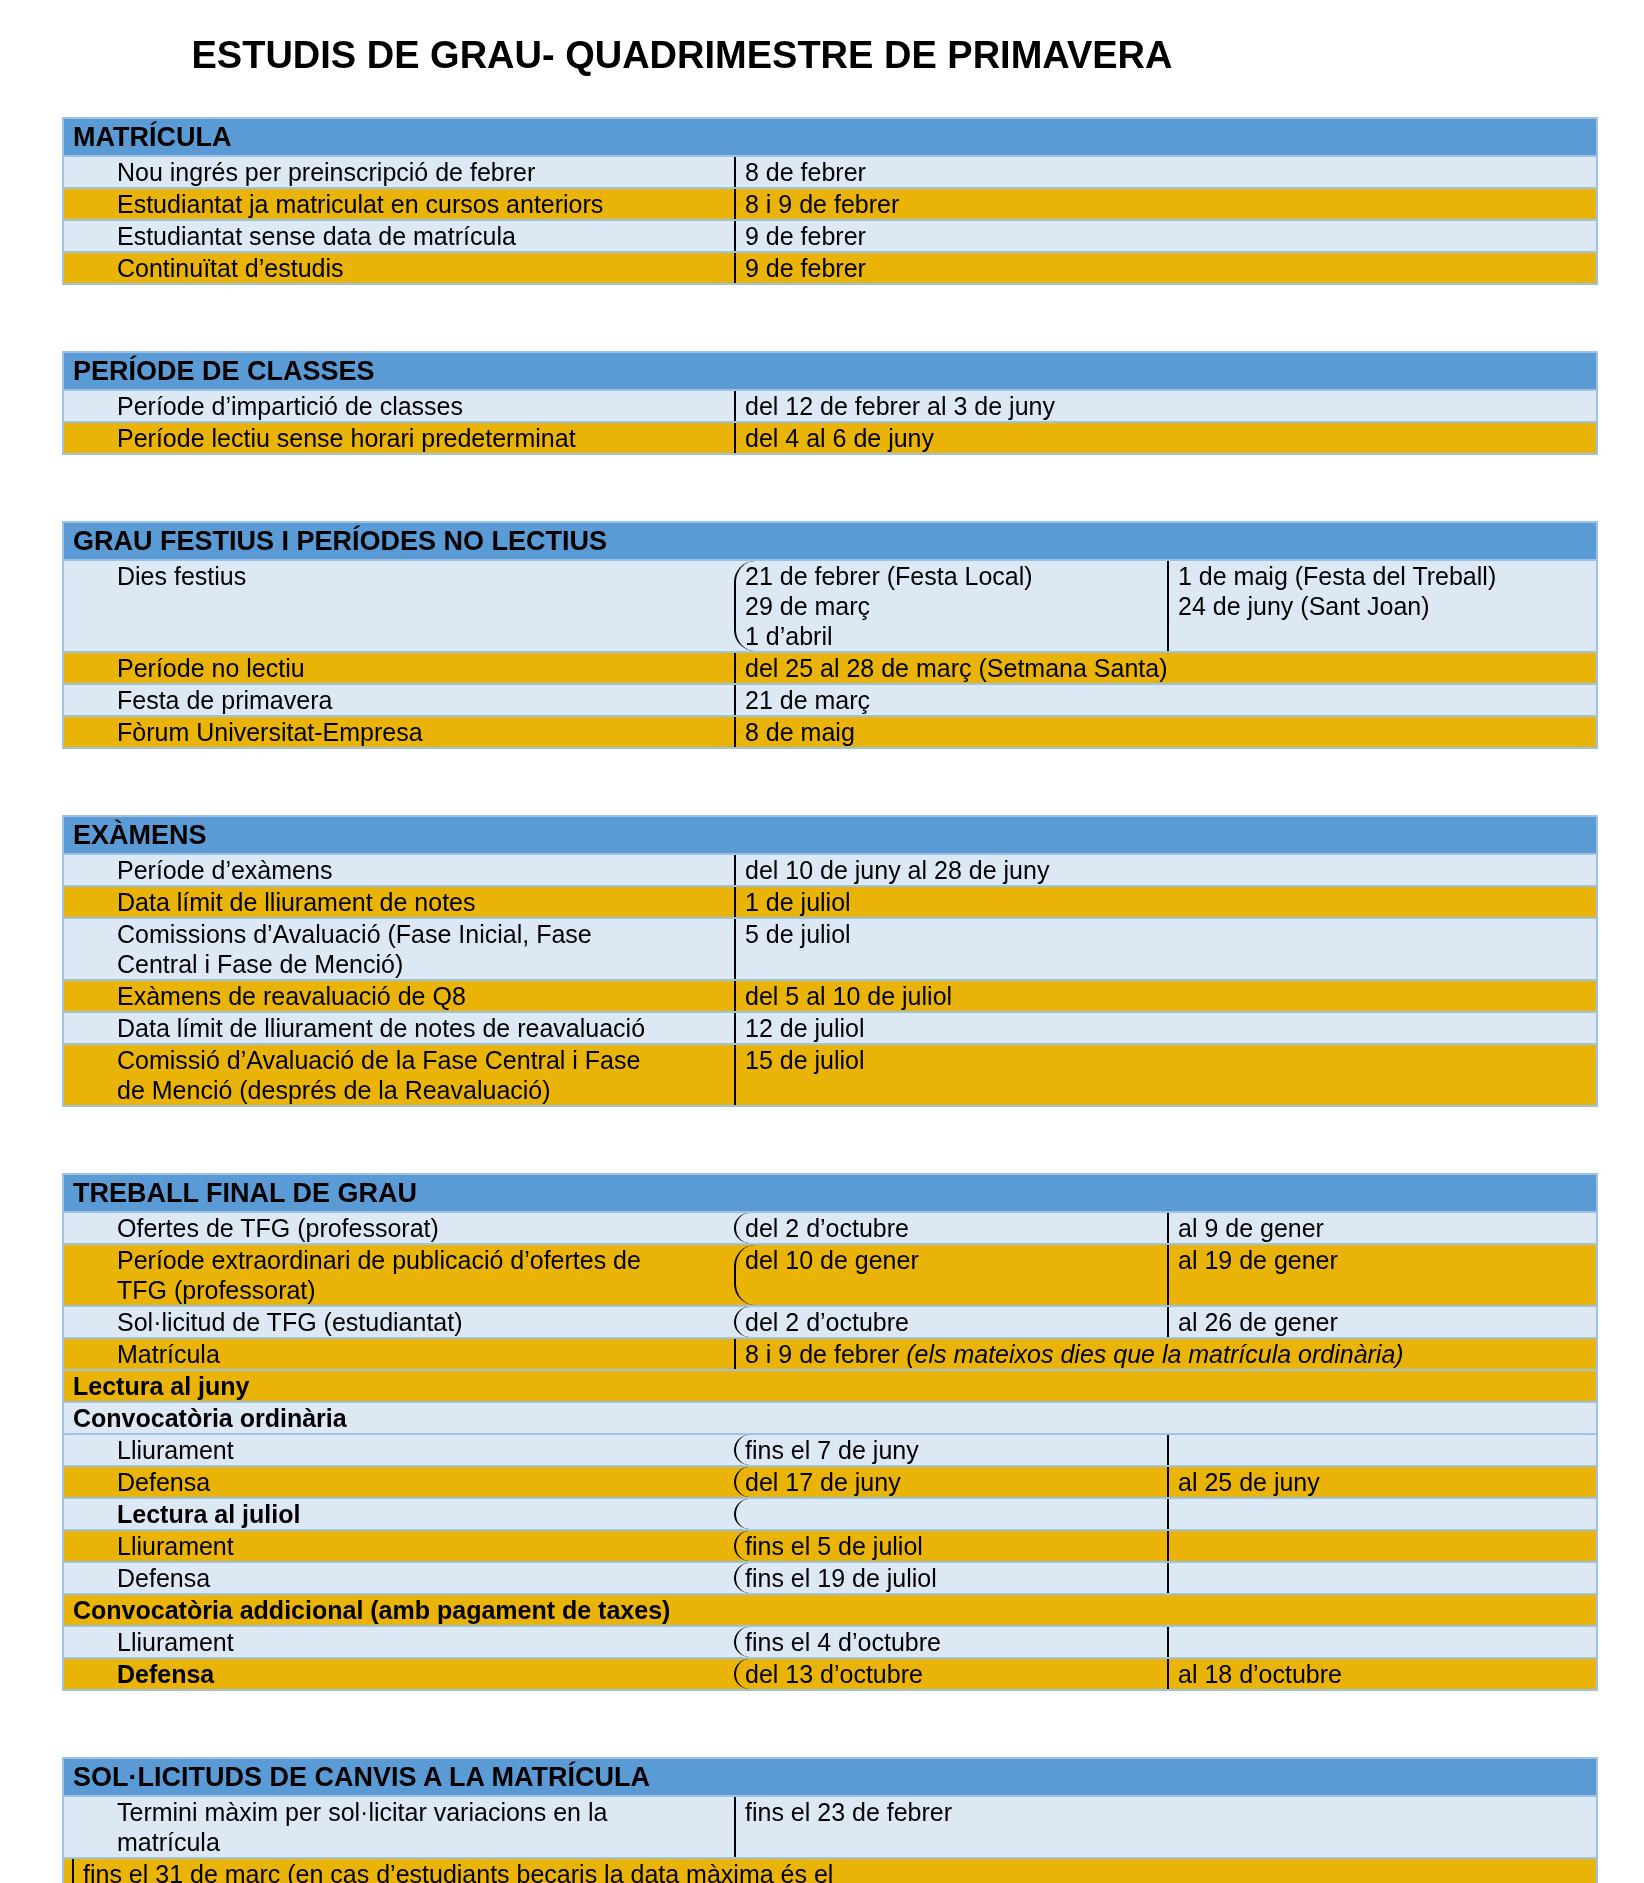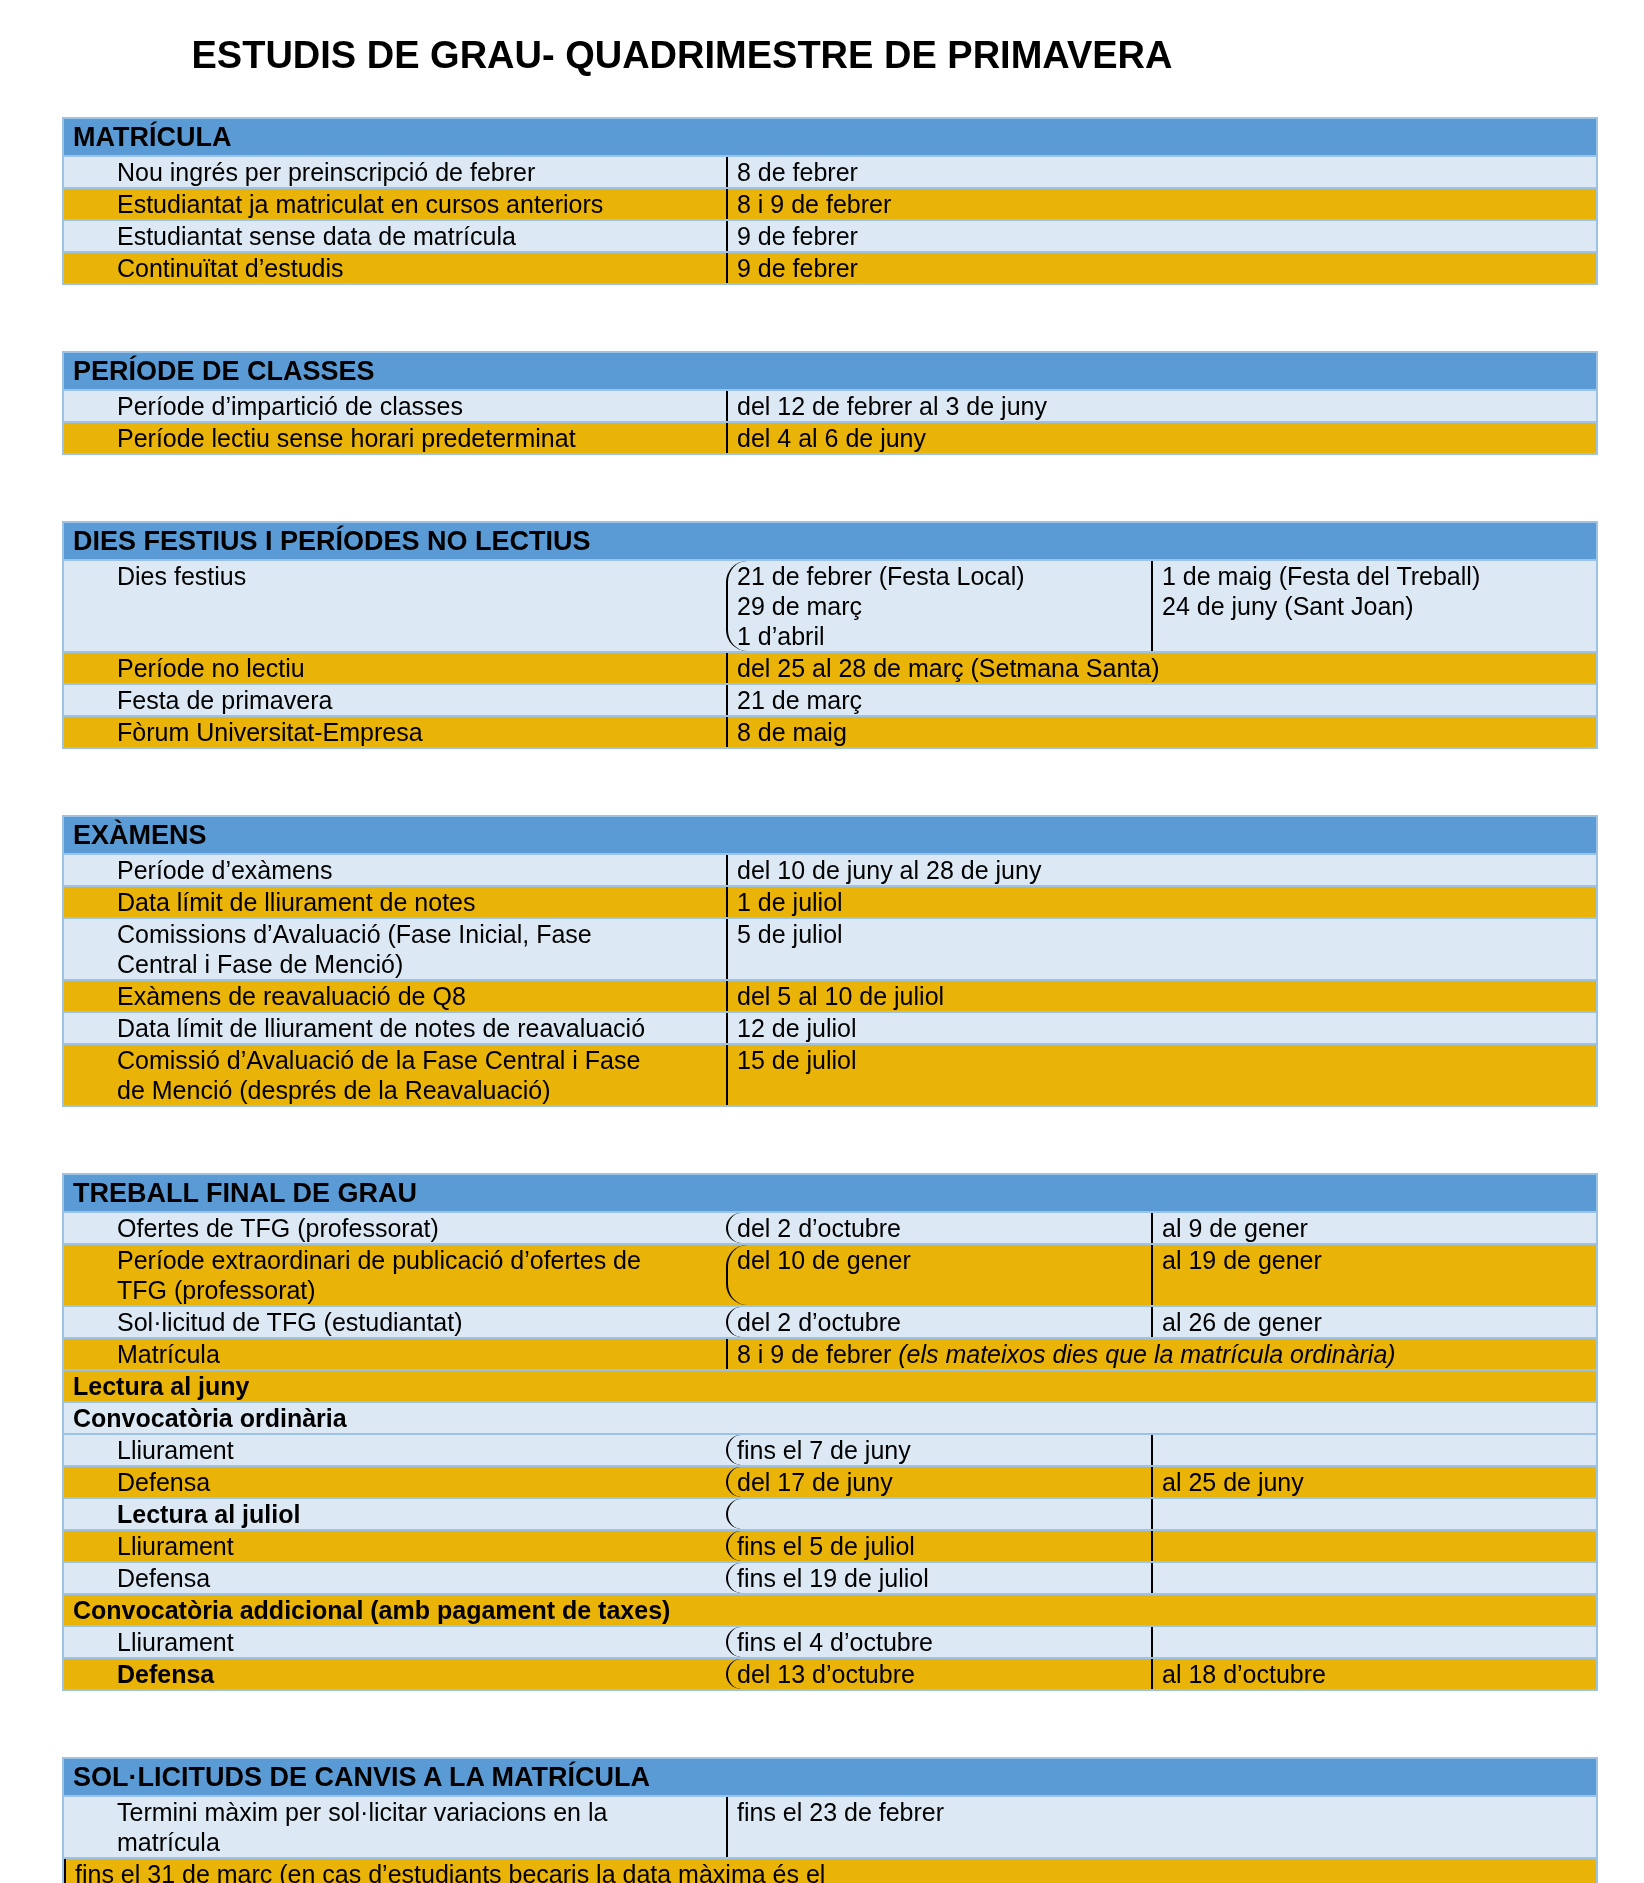--- a/index.html
+++ b/index.html
@@ -25,21 +25,21 @@
   .tr + .tr{border-top:2px solid var(--bd);}
   .td{
     box-sizing:border-box;padding:0 9px;font-size:25px;line-height:30px;
     white-space:pre-line;min-height:30px;
   }
   .c1{flex:0 0 618px;width:618px;margin-left:44px;}
   .c2{flex:0 0 425px;width:425px;border-radius:21px;}
   .c3{flex:1 1 auto;}
   .val{flex:1 1 auto;}
   .full{flex:1 1 auto;}
-  .dv{border-left:2px solid #000;}
+  .dv{border-left:2px solid #000;margin-left:8px;}
   .b{font-weight:700;}
   .it{font-style:italic;text-align:right;}
 </style>
 </head>
 <body>
 
 <div class="title-wrap">
   <span class="doc-title">ESTUDIS DE GRAU- QUADRIMESTRE DE PRIMAVERA</span>
 </div>
 
@@ -69,21 +69,21 @@
     <div class="td c1">Període d’impartició de classes</div>
     <div class="td val dv">del 12 de febrer al 3 de juny</div>
   </div>
   <div class="tr">
     <div class="td c1">Període lectiu sense horari predeterminat</div>
     <div class="td val dv">del 4 al 6 de juny</div>
   </div>
 </div>
 
 <div class="tbl">
-  <div class="thead">DIES FESTIUS I PERÍODES NO LECTIUS</div>
+  <div class="thead">GRAU FESTIUS I PERÍODES NO LECTIUS</div>
   <div class="tr sh">
     <div class="td c1">Dies festius</div>
     <div class="td c2 dv">21 de febrer (Festa Local)
 29 de març
 1 d’abril</div>
     <div class="td c3 dv">1 de maig (Festa del Treball)
 24 de juny (Sant Joan)</div>
   </div>
   <div class="tr">
     <div class="td c1">Període no lectiu</div>

